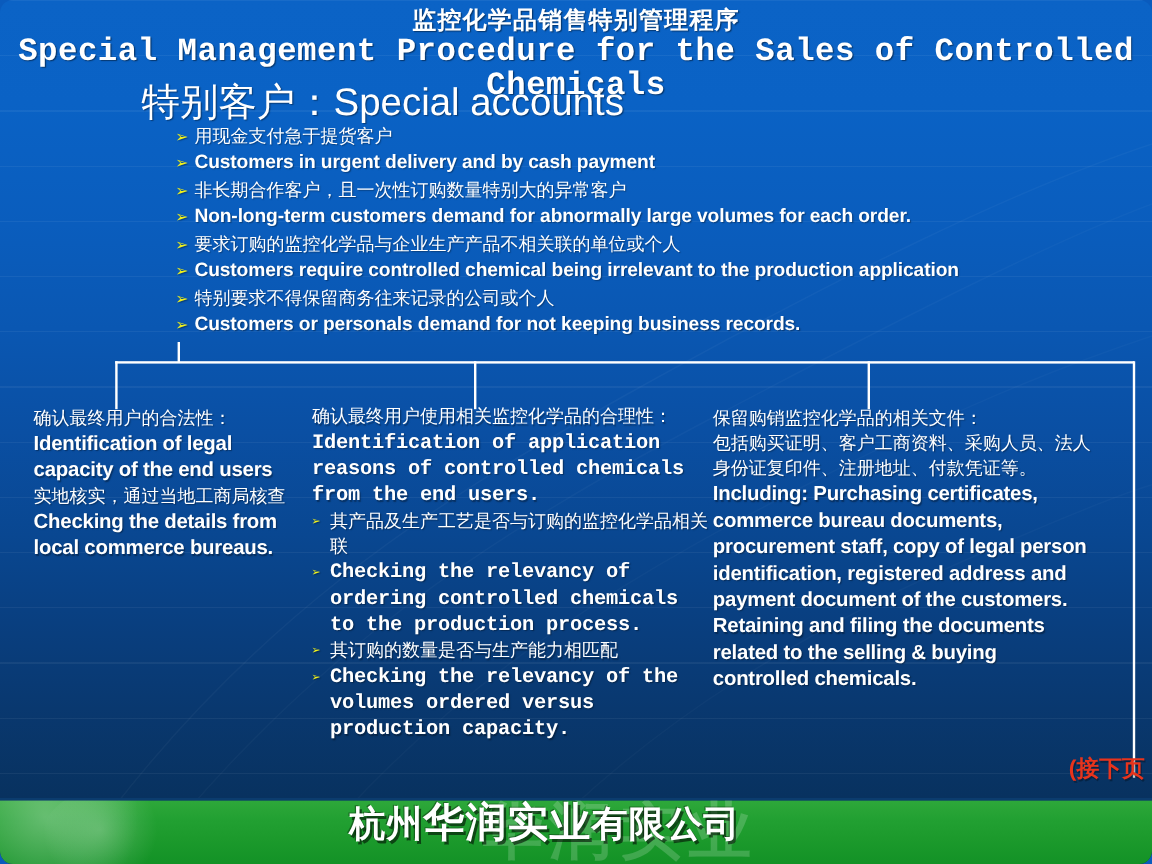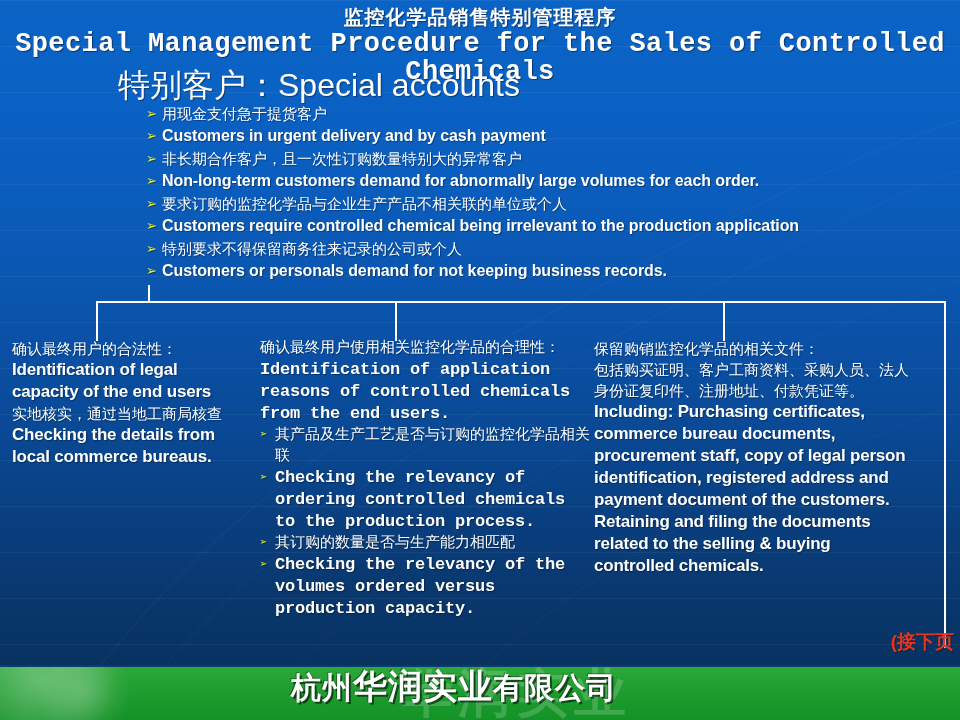--- a/index.html
+++ b/index.html
@@ -15,20 +15,21 @@
         #0b63c6 0%,
         #0a62c5 12%,
         #0a5dbd 26%,
         #0a57b2 38%,
         #0a4fa3 50%,
         #094791 62%,
         #093f80 72%,
         #09386f 82%,
         #083260 92%,
         #082c55 100%);
+    border-radius: 11px;
   }
   
   #bands{
     position:absolute;inset:0;
     background-image:repeating-linear-gradient(180deg,
         rgba(255,255,255,0.055) 0px,
         rgba(255,255,255,0.055) 1px,
         rgba(255,255,255,0) 1px,
         rgba(255,255,255,0) 46px);
     pointer-events:none;
@@ -77,21 +78,21 @@
   .ln{position:absolute;background:#ffffff;}
   #h-main{left:96px;top:301px;width:849px;height:1.5px;}
   #v-up  {left:148px;top:285px;width:1.5px;height:17px;}
   #v-l   {left:96px; top:301px;width:1.5px;height:40px;}
   #v-m1  {left:395px;top:301px;width:1.5px;height:40px;}
   #v-m2  {left:723px;top:301px;width:1.5px;height:40px;}
   #v-r   {left:944px;top:301px;width:1.5px;height:347px;}
 
   
   .col{position:absolute;color:#ffffff;text-shadow:1px 1px 1px rgba(0,0,0,.35);}
-  #col1{left:12px; top:338px;width:216px;}
+  #col1{left:28px; top:338px;width:216px;}
   #col2{left:260px;top:338px;width:330px;font-family:Liberation Mono, monospace;}
   #col3{left:594px;top:338px;width:320px;}
 
   .cn-line{font-size:15px;line-height:21px;font-weight:normal;}
   .en-line{font-size:17px;line-height:22px;font-weight:bold;letter-spacing:-.2px;}
   .sub-bullet{position:relative;padding-left:15px;}
   .sub-bullet .marker{position:absolute;left:0;top:0;color:#f2f21a;font-size:12px;}
 
   
   #red-note{

